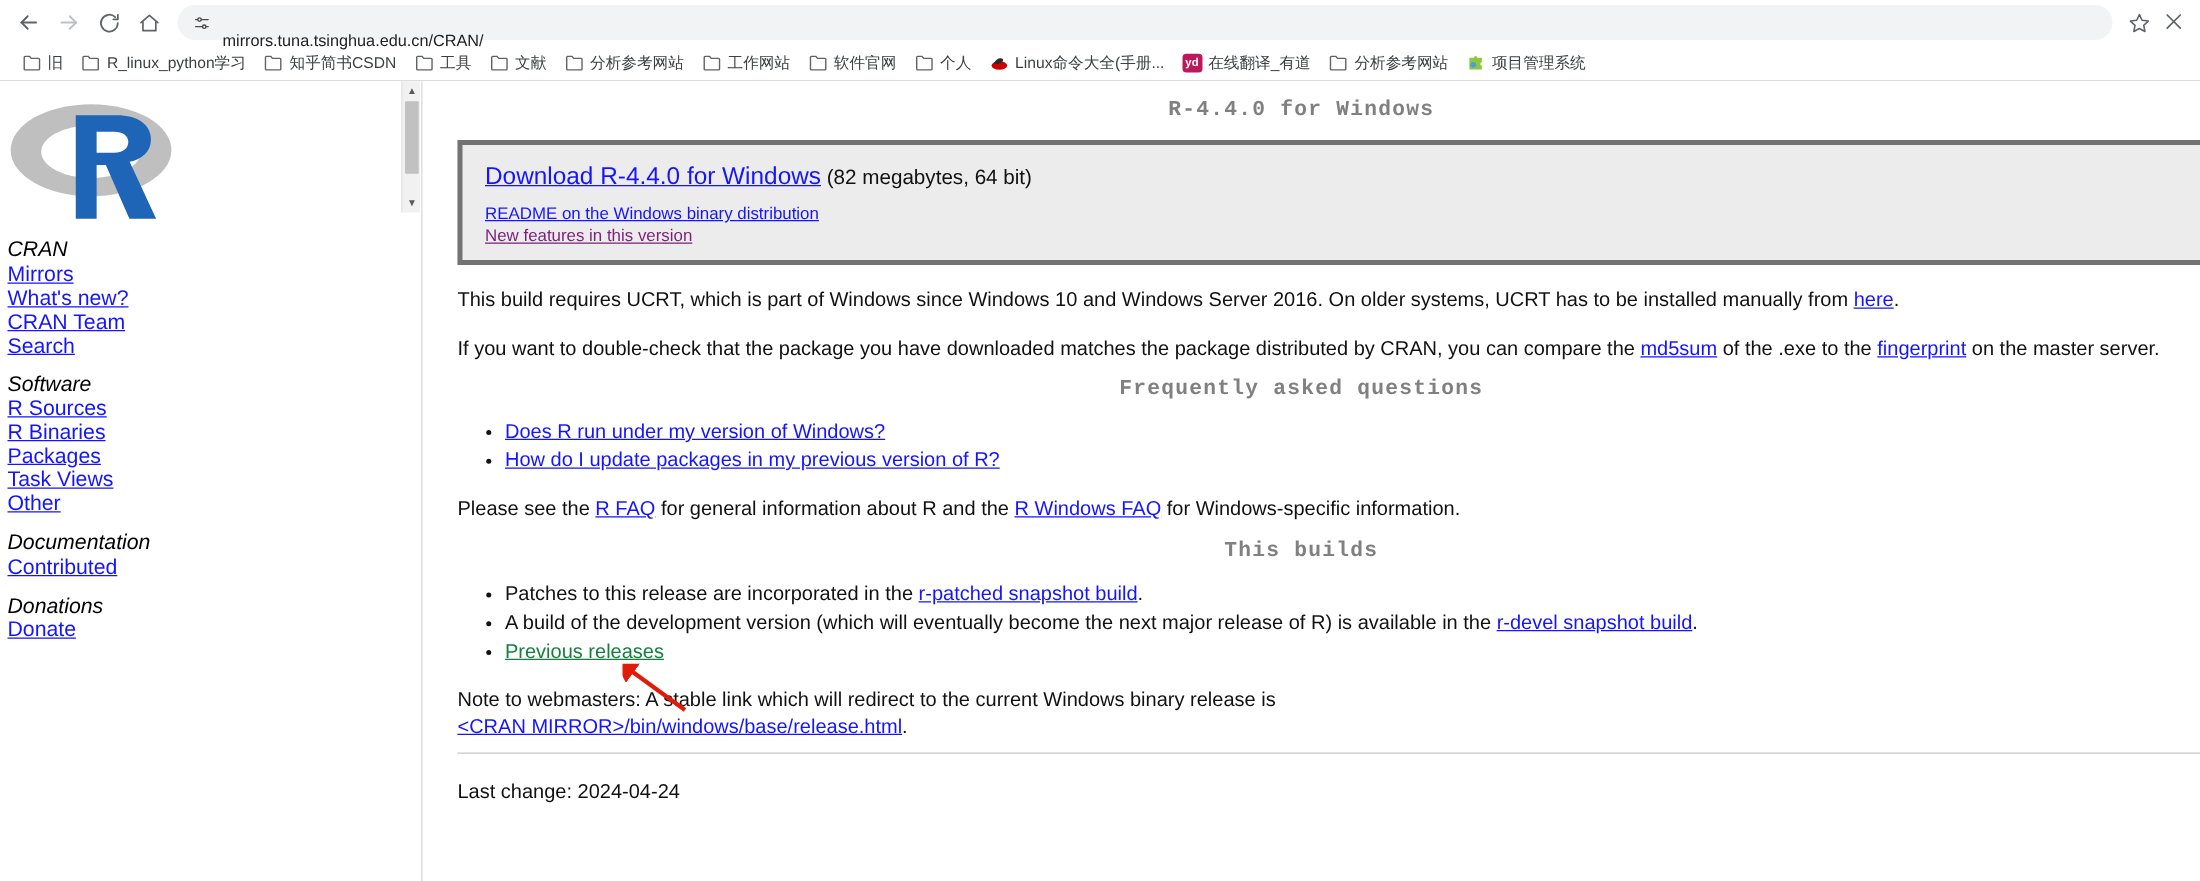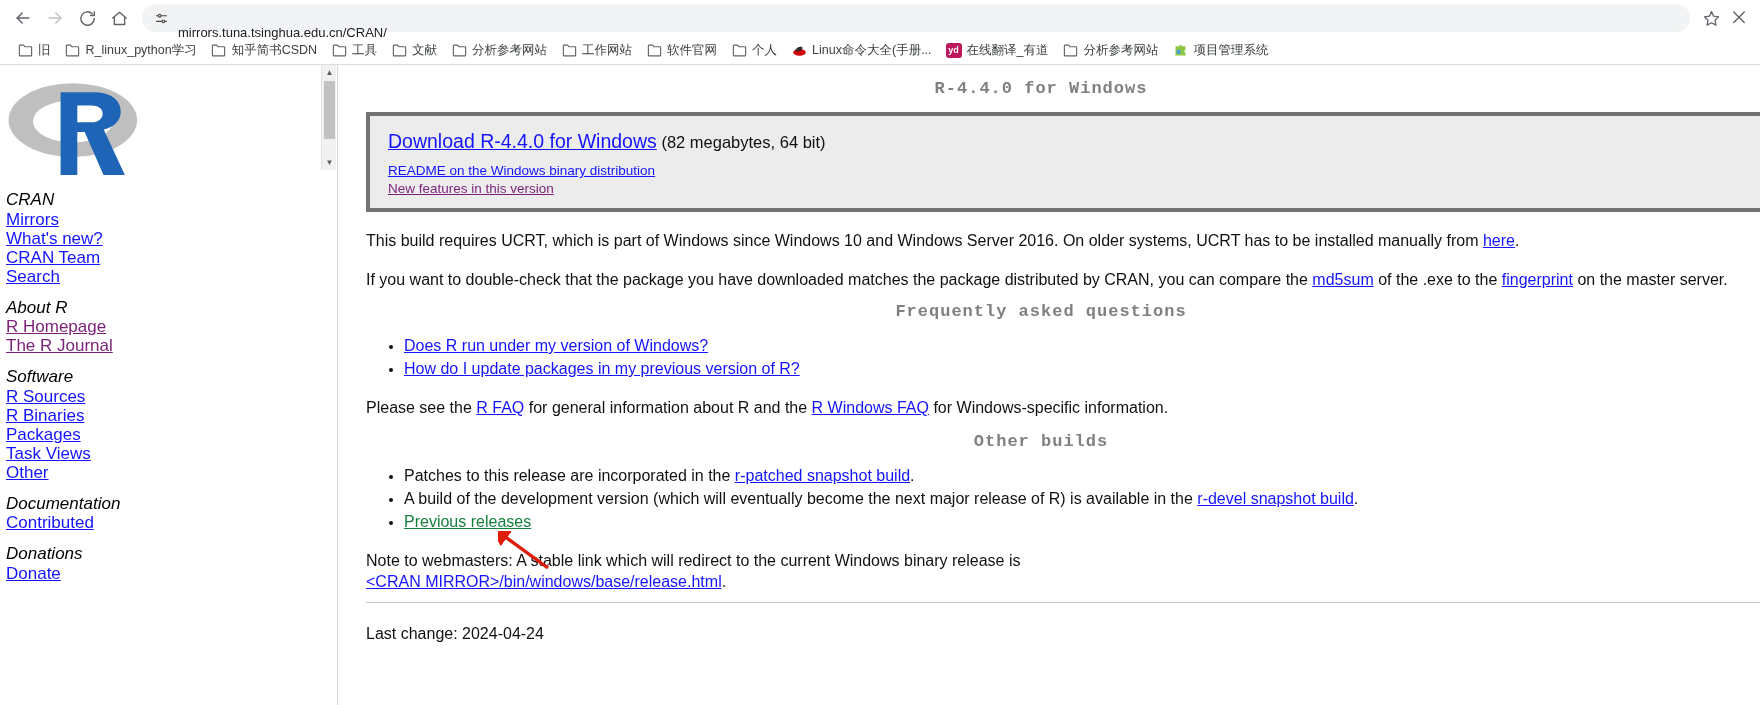--- a/index.html
+++ b/index.html
@@ -430,25 +430,20 @@
       <path fill="#1f65b7" d="M293 90h185c86 0 150 39 150 107 0 54-40 88-95 100l118 254h-119L427 311h-41v240H293z"></path>
       <path fill="#ffffff" d="M386 163h78c38 0 63 17 63 46s-25 48-63 48h-78z"></path>
     </svg>
     <div id="sidebar-groups">
         <div class="nav-group">
           <div class="nav-heading">CRAN</div>
           <a href="#" class="nav-link">Mirrors</a>
           <a href="#" class="nav-link">What's new?</a>
           <a href="#" class="nav-link">CRAN Team</a>
           <a href="#" class="nav-link">Search</a>
-        </div>
-        <div class="nav-group">
-          <div class="nav-heading">About R</div>
-          <a href="#" class="nav-link visited">R Homepage</a>
-          <a href="#" class="nav-link visited">The R Journal</a>
         </div>
         <div class="nav-group">
           <div class="nav-heading">Software</div>
           <a href="#" class="nav-link">R Sources</a>
           <a href="#" class="nav-link">R Binaries</a>
           <a href="#" class="nav-link">Packages</a>
           <a href="#" class="nav-link">Task Views</a>
           <a href="#" class="nav-link">Other</a>
         </div>
         <div class="nav-group">
@@ -494,21 +489,21 @@
 
     <ul class="link-list" id="faq-list">
         <li><a href="#" class="inline-link">Does R run under my version of Windows?</a></li>
         <li><a href="#" class="inline-link">How do I update packages in my previous version of R?</a></li>
       </ul>
 
     <p class="body-text">
       <span>Please see the </span><a class="inline-link" href="#">R FAQ</a><span> for general information about R and the </span><a class="inline-link" href="#">R Windows FAQ</a><span> for Windows-specific information.</span>
     </p>
 
-    <h2 class="center-heading" style="padding:14px 0 2px 0;">Other builds</h2>
+    <h2 class="center-heading" style="padding:14px 0 2px 0;">This builds</h2>
 
     <ul class="link-list" id="other-builds-list">
         <li><span>Patches to this release are incorporated in the </span><a href="#" class="inline-link">r-patched snapshot build</a><span>.</span></li>
         <li><span>A build of the development version (which will eventually become the next major release of R) is available in the </span><a href="#" class="inline-link">r-devel snapshot build</a><span>.</span></li>
         <li><span></span><a href="#" class="inline-link visited">Previous releases</a><span></span></li>
       </ul>
 
     <p class="body-text" style="white-space:normal;width:1390px;">
       <span>Note to webmasters: A stable link which will redirect to the current Windows binary release is</span><br>
       <a class="inline-link" href="#">&lt;CRAN MIRROR&gt;/bin/windows/base/release.html</a><span>.</span>

